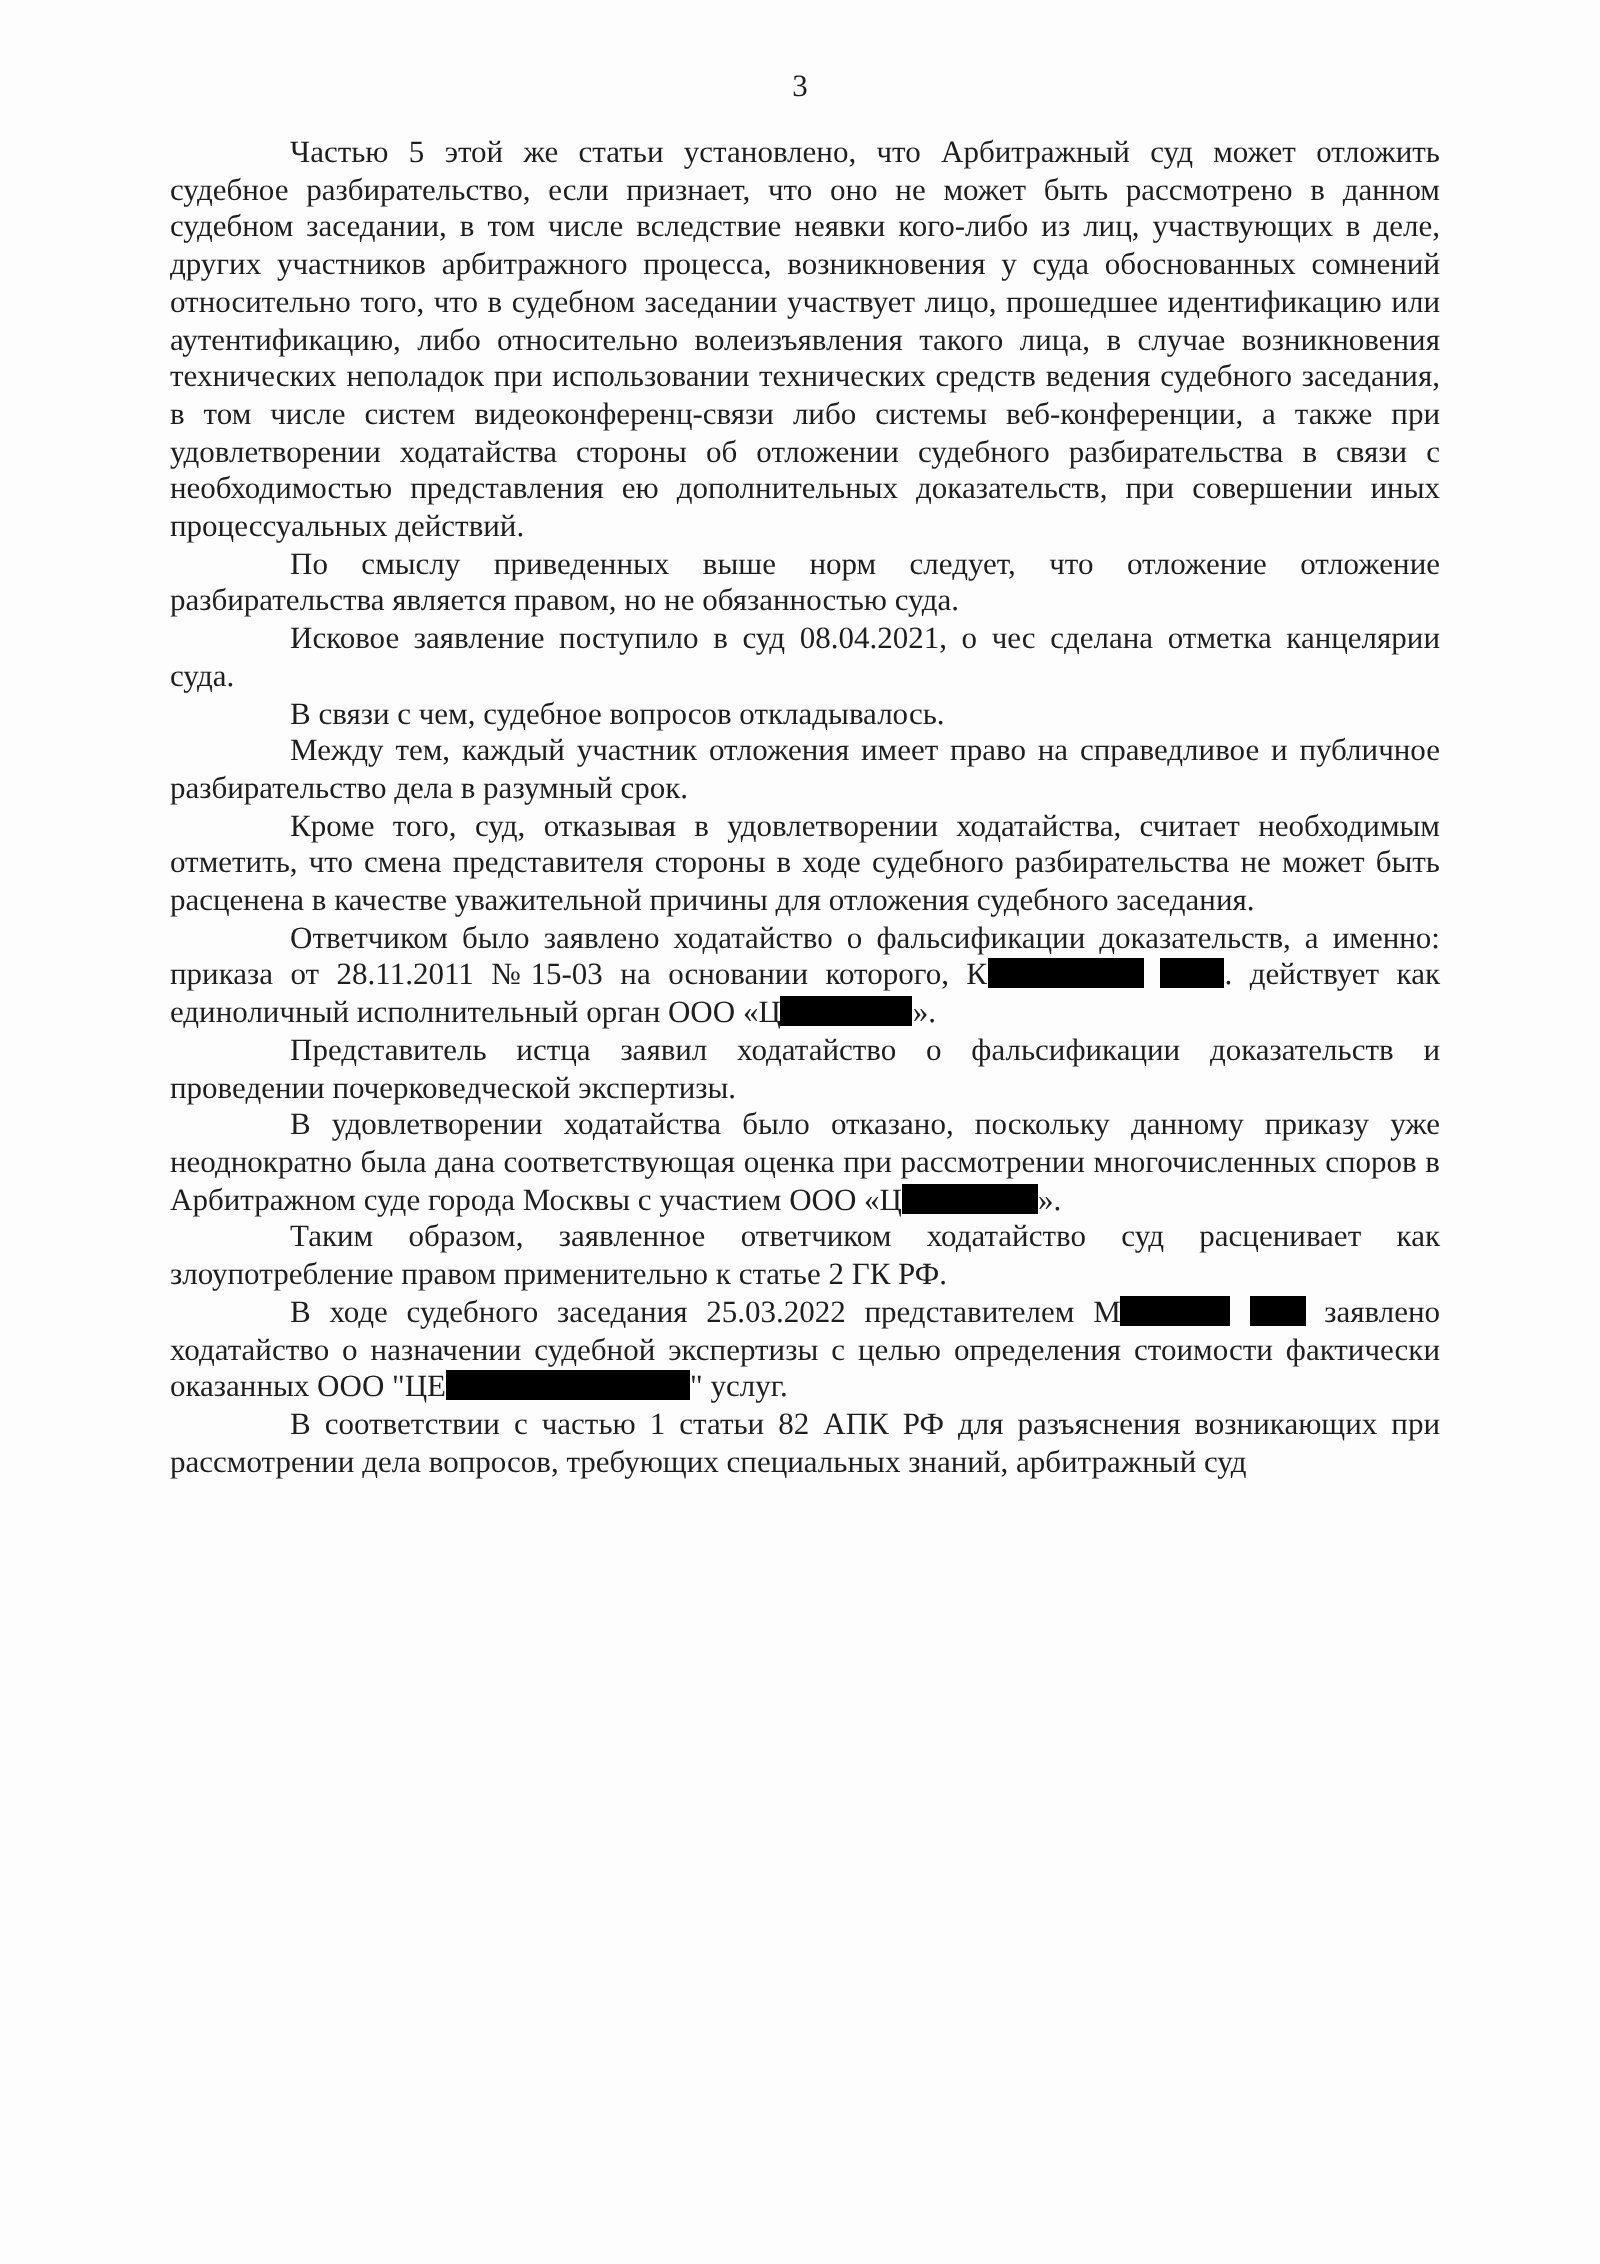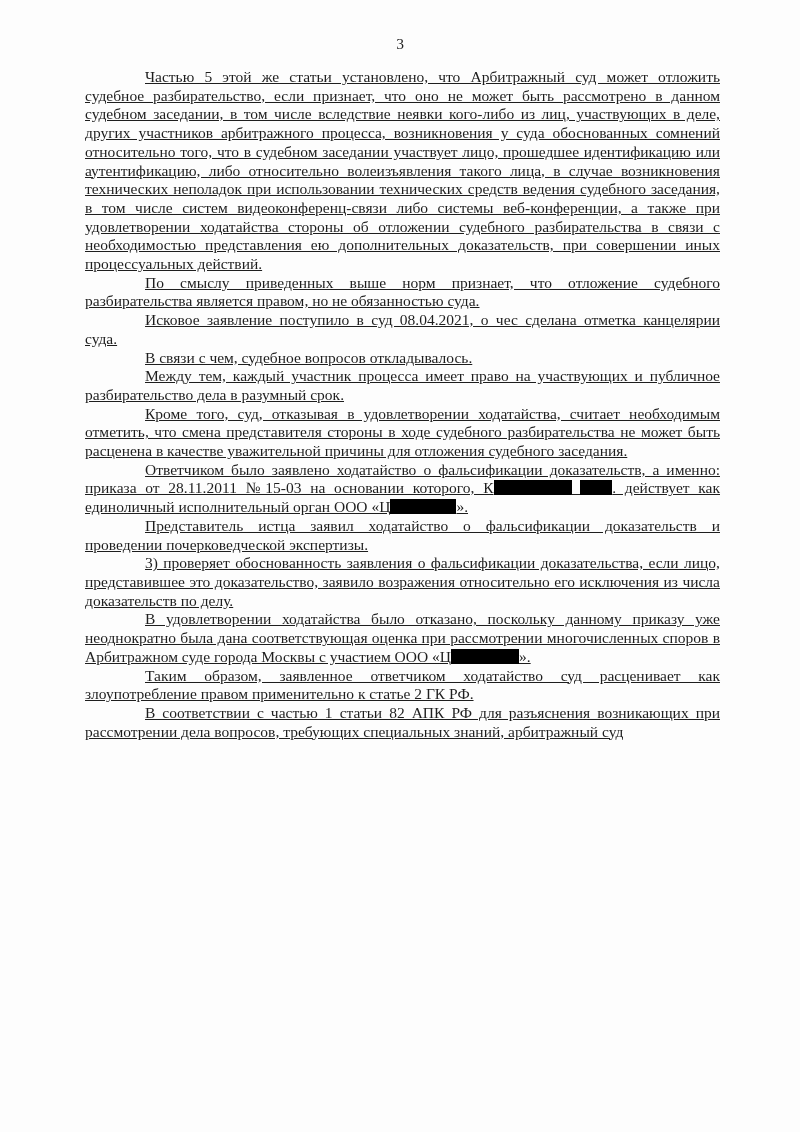--- a/index.html
+++ b/index.html
@@ -26,41 +26,40 @@
     margin: 16px 80px 0 85px;
     width: 635px;
     font-size: 15.5px;
     line-height: 18.7px;
     text-align: justify;
   }
   .content p {
     margin: 0;
     padding: 0;
     text-indent: 60px;
-    text-decoration: underline;
   }
   .redaction {
     display: inline-block;
     height: 15px;
     background: #000000;
     vertical-align: -2px;
   }
 </style>
 </head>
 <body>
 
 <div class="page">
   <div class="page-number">3</div>
   <div class="content">
       <p>Частью 5 этой же статьи установлено, что Арбитражный суд может отложить судебное разбирательство, если признает, что оно не может быть рассмотрено в данном судебном заседании, в том числе вследствие неявки кого-либо из лиц, участвующих в деле, других участников арбитражного процесса, возникновения у суда обоснованных сомнений относительно того, что в судебном заседании участвует лицо, прошедшее идентификацию или аутентификацию, либо относительно волеизъявления такого лица, в случае возникновения технических неполадок при использовании технических средств ведения судебного заседания, в том числе систем видеоконференц-связи либо системы веб-конференции, а также при удовлетворении ходатайства стороны об отложении судебного разбирательства в связи с необходимостью представления ею дополнительных доказательств, при совершении иных процессуальных действий.</p>
-      <p>По смыслу приведенных выше норм признает, что отложение судебного разбирательства является правом, но не обязанностью суда.</p>
+      <p>По смыслу приведенных выше норм следует, что отложение отложение разбирательства является правом, но не обязанностью суда.</p>
       <p>Исковое заявление поступило в суд 08.04.2021, о чес сделана отметка канцелярии суда.</p>
       <p>В связи с чем, судебное вопросов откладывалось.</p>
-      <p>Между тем, каждый участник процесса имеет право на участвующих и публичное разбирательство дела в разумный срок.</p>
+      <p>Между тем, каждый участник отложения имеет право на справедливое и публичное разбирательство дела в разумный срок.</p>
       <p>Кроме того, суд, отказывая в удовлетворении ходатайства, считает необходимым отметить, что смена представителя стороны в ходе судебного разбирательства не может быть расценена в качестве уважительной причины для отложения судебного заседания.</p>
       <p>Ответчиком было заявлено ходатайство о фальсификации доказательств, а именно: приказа от 28.11.2011 №15-03 на основании которого, К<span class="redaction" style="width: 78px;"></span> <span class="redaction" style="width: 32px;"></span>. действует как единоличный исполнительный орган ООО «Ц<span class="redaction" style="width: 66px;"></span>».</p>
       <p>Представитель истца заявил ходатайство о фальсификации доказательств и проведении почерковедческой экспертизы.</p>
-      <p>3) проверяет обоснованность заявления о фальсификации доказательства, если лицо, представившее это доказательство, заявило возражения относительно его исключения из числа доказательств по делу.</p>
       <p>В удовлетворении ходатайства было отказано, поскольку данному приказу уже неоднократно была дана соответствующая оценка при рассмотрении многочисленных споров в Арбитражном суде города Москвы с участием ООО «Ц<span class="redaction" style="width: 68px;"></span>».</p>
       <p>Таким образом, заявленное ответчиком ходатайство суд расценивает как злоупотребление правом применительно к статье 2 ГК РФ.</p>
+      <p>В ходе судебного заседания 25.03.2022 представителем М<span class="redaction" style="width: 55px;"></span> <span class="redaction" style="width: 28px;"></span> заявлено ходатайство о назначении судебной экспертизы с целью определения стоимости фактически оказанных ООО "ЦЕ<span class="redaction" style="width: 122px;"></span>" услуг.</p>
       <p>В соответствии с частью 1 статьи 82 АПК РФ для разъяснения возникающих при рассмотрении дела вопросов, требующих специальных знаний, арбитражный суд</p>
     </div>
 </div>
 
 </body></html>

